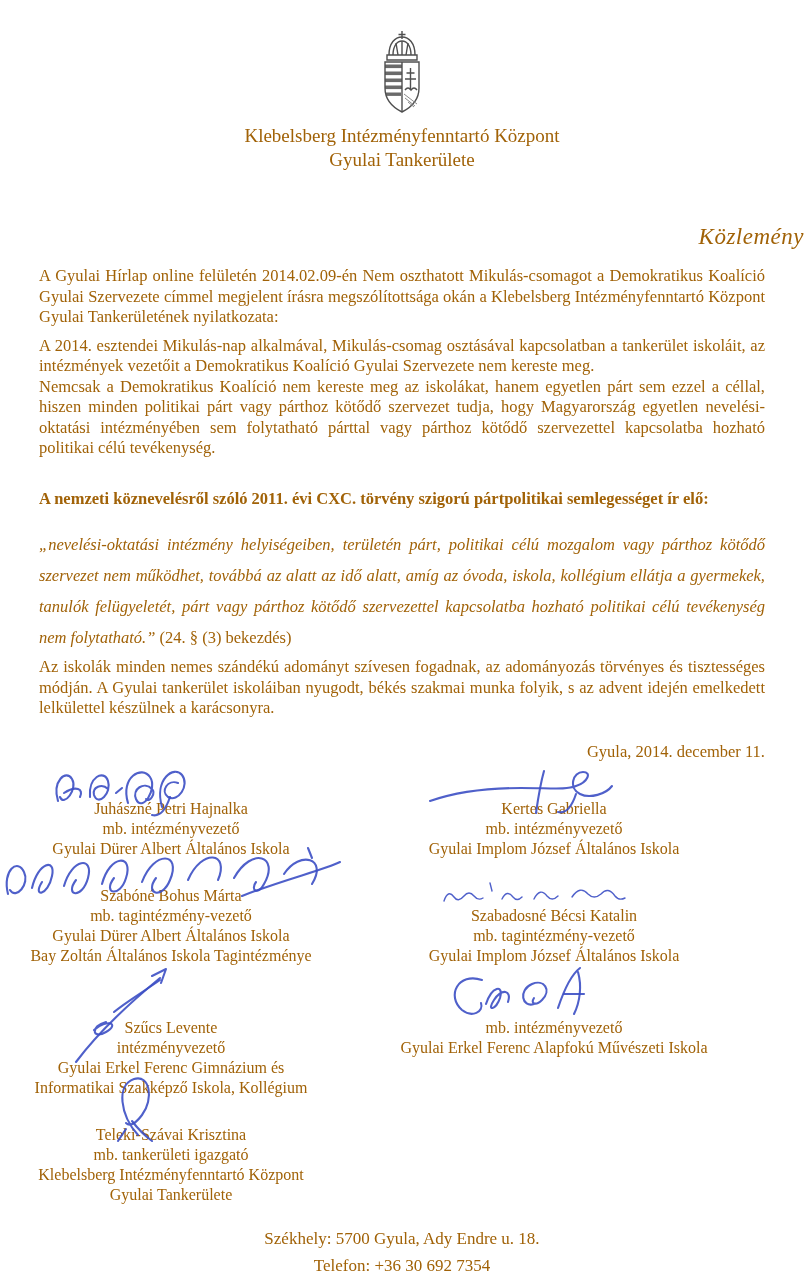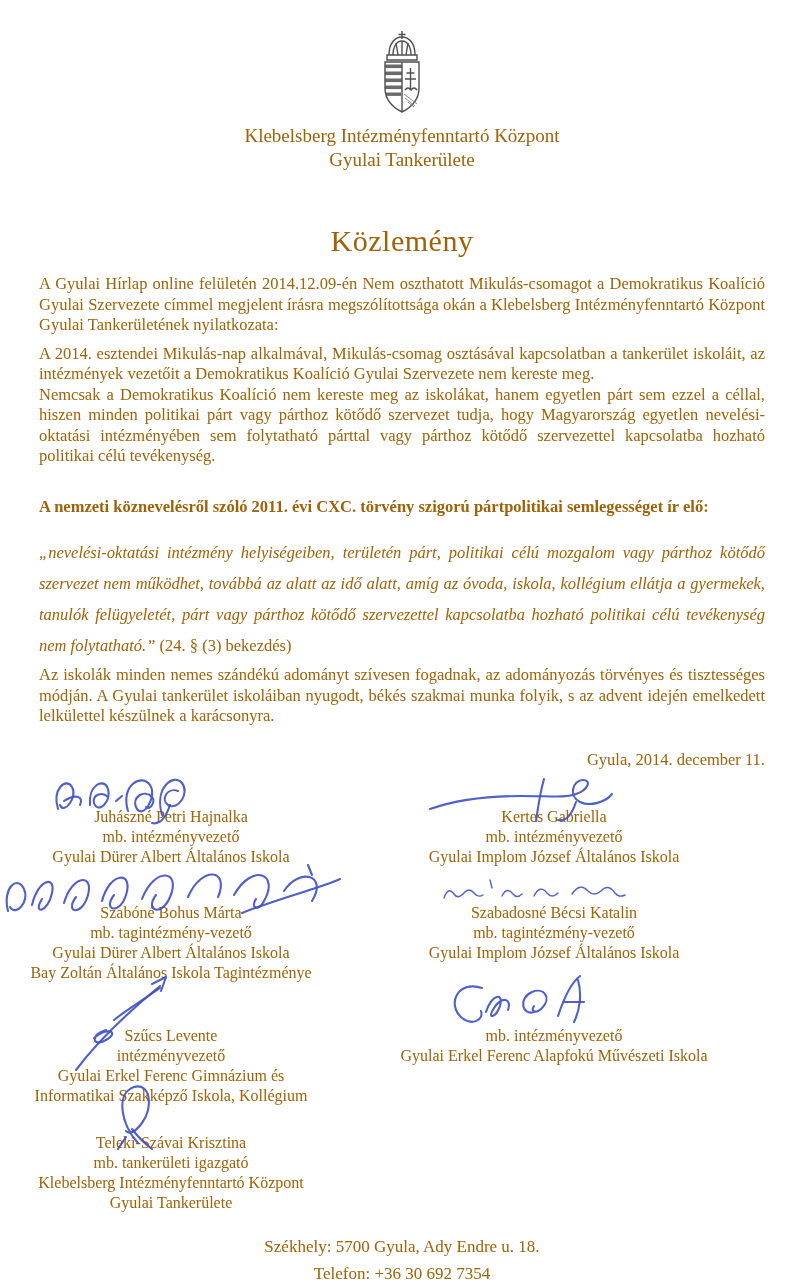--- a/index.html
+++ b/index.html
@@ -9,38 +9,38 @@
     background:#ffffff;
     overflow:hidden;
     font-family:"Liberation Serif", serif;
     color:#a16207;
   }
   
   .header{text-align:center;padding-top:28px;}
   .coat{display:block;margin:0 auto 2px;}
   .org-line{font-size:19px;line-height:24px;}
   
-  .doc-title{margin:52px 0 0;text-align:center;font-size:30px;font-weight:400;letter-spacing:.5px;}
+  .doc-title{margin:52px 0 0;text-align:right;font-size:23px;font-weight:400;letter-spacing:.5px;font-style:italic;}
   
   .content{margin:0 39px;font-size:16.5px;line-height:20.5px;text-align:justify;}
   .content p{margin:0;}
   p.intro{margin-top:16px;}
   p.body1{margin-top:8px;}
   p.body2{margin-top:0;}
   p.law{margin-top:30px;font-weight:bold;}
   p.quote{margin-top:20px;line-height:31px;}
   .q-italic{font-style:italic;}
   .q-ref{font-style:normal;}
   p.closing{margin-top:4px;}
   p.dateline{margin-top:23px;text-align:right;}
   
   .signatures{position:relative;height:457px;}
   .sig-row{position:absolute;left:0;width:100%;display:flex;}
   #sig-row-1{top:37px;}
-  #sig-row-2{top:133px;}
+  #sig-row-2{top:124px;align-items:flex-end;}
   #sig-row-3{top:256px;}
   #sig-row-4{top:363px;}
   .sig-block{position:relative;text-align:center;font-size:16px;line-height:20px;}
   .col-l{width:330px;margin-left:6px;}
   .col-r{width:336px;margin-left:50px;}
   .sig-line{white-space:nowrap;}
   .ink{position:absolute;pointer-events:none;}
   .ink path{fill:none;stroke-width:2.1;stroke-linecap:round;stroke-linejoin:round;opacity:.9;}
   .ink.thin path{stroke-width:1.4;}
   .b0 .ink{top:-36px;left:44px;}
@@ -80,21 +80,21 @@
       <path class="ln" d="M35 62 q3 -4 6 0 q3 -4 6 0"></path>
       <path class="hatch" d="M35 70 l10 8 M34 66 l13 10 M38 74 l6 5" fill="none"></path>
     </svg>
     <div class="org-line">Klebelsberg Intézményfenntartó Központ</div>
     <div class="org-line">Gyulai Tankerülete</div>
   </div>
 
   <h1 class="doc-title">Közlemény</h1>
 
   <div class="content">
-    <p class="intro">A Gyulai Hírlap online felületén 2014.12.09-én Nem oszthatott Mikulás-csomagot a Demokratikus Koalíció Gyulai Szervezete címmel megjelent írásra megszólítottsága okán a Klebelsberg Intézményfenntartó Központ Gyulai Tankerületének nyilatkozata:</p>
+    <p class="intro">A Gyulai Hírlap online felületén 2014.02.09-én Nem oszthatott Mikulás-csomagot a Demokratikus Koalíció Gyulai Szervezete címmel megjelent írásra megszólítottsága okán a Klebelsberg Intézményfenntartó Központ Gyulai Tankerületének nyilatkozata:</p>
     <p class="body1">A 2014. esztendei Mikulás-nap alkalmával, Mikulás-csomag osztásával kapcsolatban a tankerület iskoláit, az intézmények vezetőit a Demokratikus Koalíció Gyulai Szervezete nem kereste meg.</p>
     <p class="body2">Nemcsak a Demokratikus Koalíció nem kereste meg az iskolákat, hanem egyetlen párt sem ezzel a céllal, hiszen minden politikai párt vagy párthoz kötődő szervezet tudja, hogy Magyarország egyetlen nevelési-oktatási intézményében sem folytatható párttal vagy párthoz kötődő szervezettel kapcsolatba hozható politikai célú tevékenység.</p>
     <p class="law">A nemzeti köznevelésről szóló 2011. évi CXC. törvény szigorú pártpolitikai semlegességet ír elő:</p>
     <p class="quote"><span class="q-italic">„nevelési-oktatási intézmény helyiségeiben, területén párt, politikai célú mozgalom vagy párthoz kötődő szervezet nem működhet, továbbá az alatt az idő alatt, amíg az óvoda, iskola, kollégium ellátja a gyermekek, tanulók felügyeletét, párt vagy párthoz kötődő szervezettel kapcsolatba hozható politikai célú tevékenység nem folytatható.”</span><span class="q-ref"> (24. § (3) bekezdés)</span></p>
     <p class="closing">Az iskolák minden nemes szándékú adományt szívesen fogadnak, az adományozás törvényes és tisztességes módján. A Gyulai tankerület iskoláiban nyugodt, békés szakmai munka folyik, s az advent idején emelkedett lelkülettel készülnek a karácsonyra.</p>
     <p class="dateline">Gyula, 2014. december 11.</p>
   </div>
 
   <div class="signatures">
 

